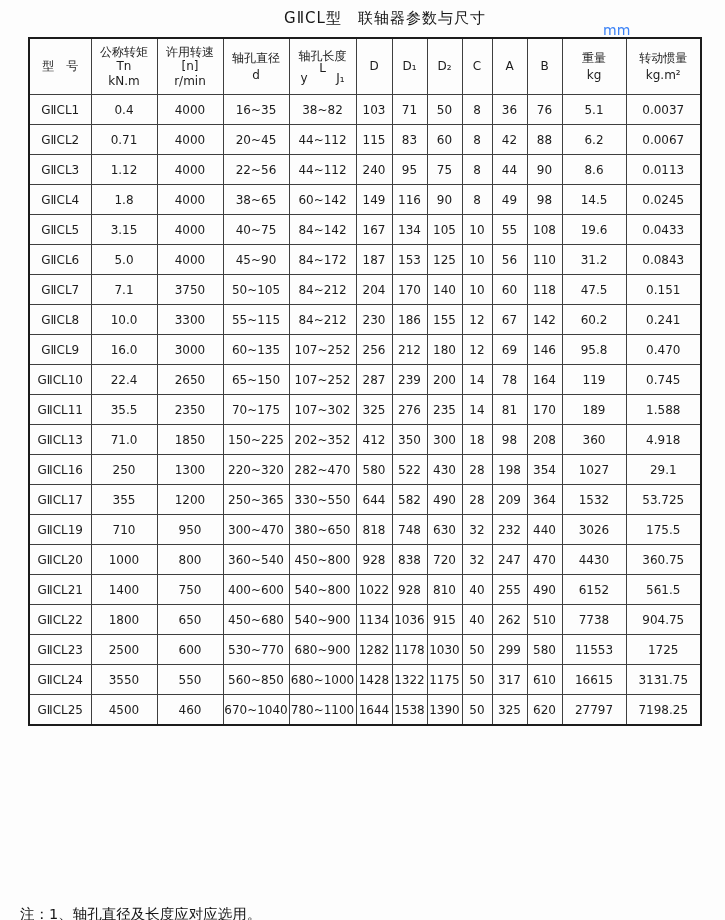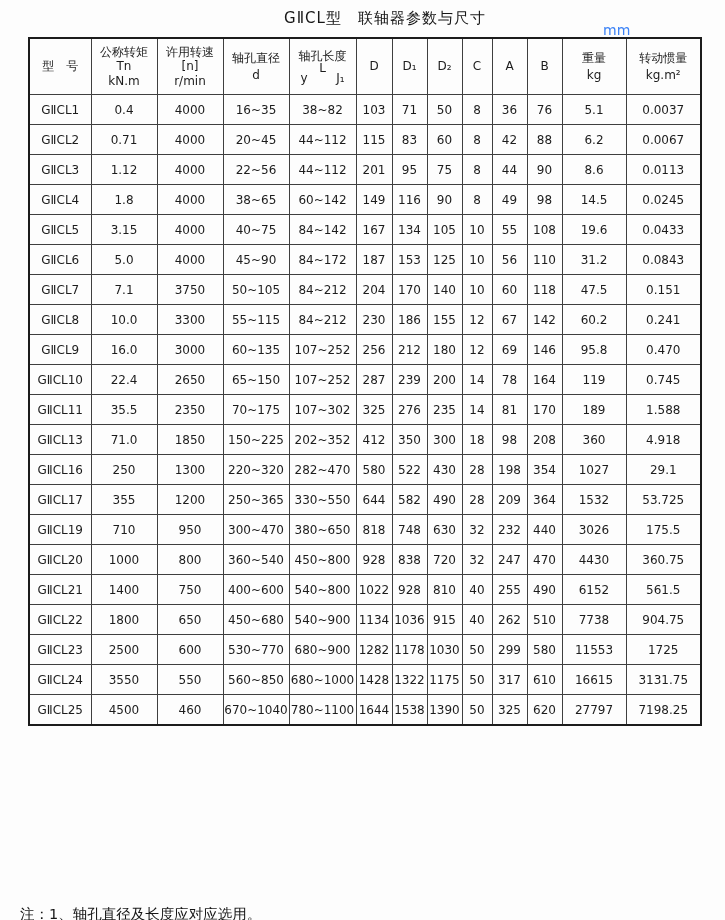--- a/index.html
+++ b/index.html
@@ -183,21 +183,21 @@
           <td>88</td>
           <td>6.2</td>
           <td>0.0067</td>
         </tr>
         <tr>
           <td>GⅡCL3</td>
           <td>1.12</td>
           <td>4000</td>
           <td>22~56</td>
           <td>44~112</td>
-          <td>201</td>
+          <td>240</td>
           <td>95</td>
           <td>75</td>
           <td>8</td>
           <td>44</td>
           <td>90</td>
           <td>8.6</td>
           <td>0.0113</td>
         </tr>
         <tr>
           <td>GⅡCL4</td>

